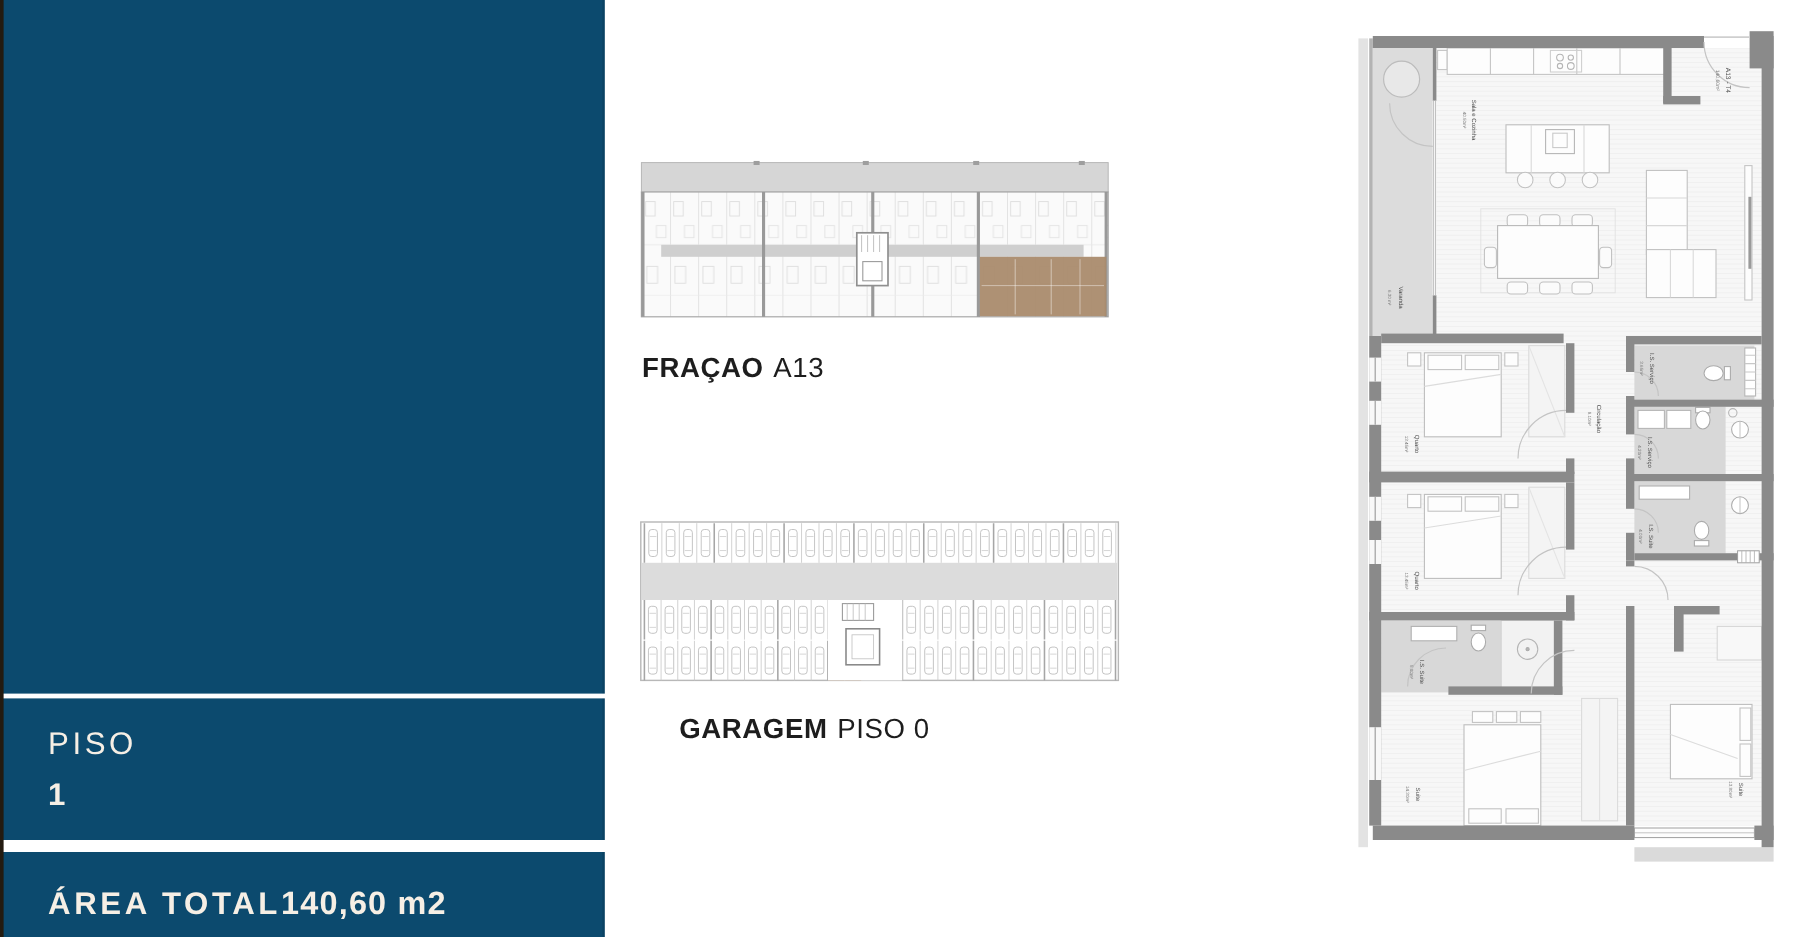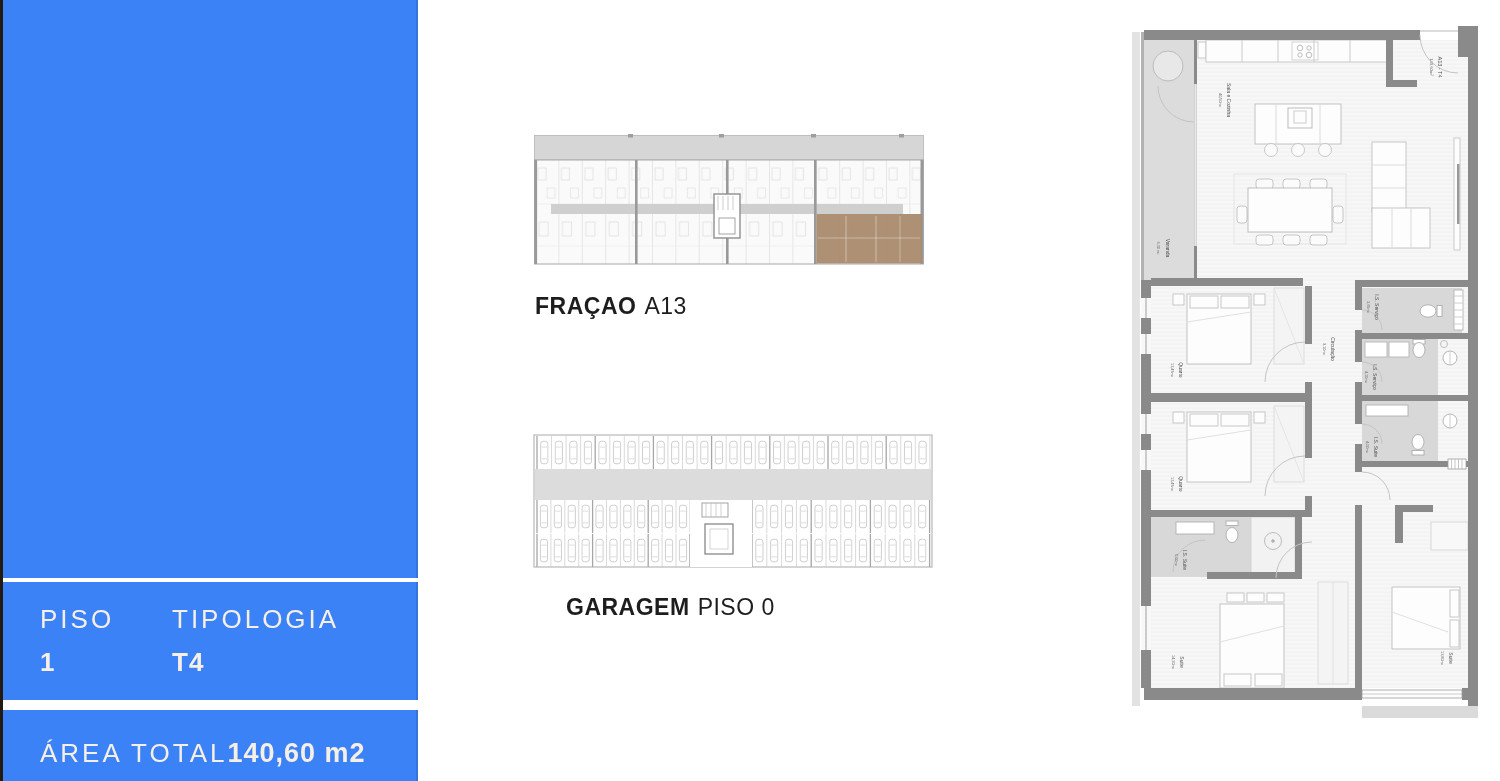--- a/index.html
+++ b/index.html
@@ -1,31 +1,31 @@
 <!DOCTYPE html>
 <html><head>
 <meta charset="utf-8">
 <style>
   html,body{margin:0;padding:0}
   body{width:1500px;height:781px;position:relative;background:#fff;
        font-family:"Liberation Sans",sans-serif;overflow:hidden}
   
-  .panel{position:absolute;left:0;width:418px;background:#3b82f6;
+  .panel{position:absolute;left:0;width:504px;background:#0c4a6e;
          border-right:2px solid rgba(0,0,0,.10);box-sizing:border-box}
   #panel-top{top:0;height:578px}
   #panel-info{top:582px;height:118px}
   #panel-area{top:710px;height:71px}
   .edge{position:absolute;left:0;top:0;width:3px;height:781px;background:#241b10;z-index:9}
   .info-col{position:absolute;top:22px;color:#f6efe5}
   .info-col .lbl{font-size:26px;font-weight:300;letter-spacing:3px}
   .info-col .val{font-size:26px;font-weight:700;letter-spacing:1px;margin-top:12px}
   #col-floor{left:40px}
   #col-typ{left:172px}
   .area-row{position:absolute;left:40px;top:28px;color:#f6efe5;white-space:nowrap}
-  .area-row .lbl{font-size:26px;font-weight:400;letter-spacing:3px}
+  .area-row .lbl{font-size:26px;font-weight:700;letter-spacing:3px}
   .area-row .val{font-size:27px;font-weight:700;letter-spacing:1px;}
   
   .plan-title{position:absolute;font-size:23px;color:#1d1d1d;letter-spacing:.5px;white-space:nowrap}
   .plan-title .pfx{font-weight:700}
   .plan-title .hl{font-weight:400;margin-left:8px}
   #title-fraction{left:535px;top:293px}
   #title-garage{left:566px;top:594px}
   .plansvg{position:absolute}
   #fraction-svg{left:533px;top:134px}
   #garage-svg{left:533px;top:434px}
@@ -36,24 +36,20 @@
 <body>
 
 <div class="edge"></div>
 
 <div id="panel-top" class="panel"></div>
 
 <div id="panel-info" class="panel">
   <div id="col-floor" class="info-col">
     <div class="lbl">PISO</div>
     <div class="val">1</div>
-  </div>
-  <div id="col-typ" class="info-col">
-    <div class="lbl">TIPOLOGIA</div>
-    <div class="val">T4</div>
   </div>
 </div>
 
 <div id="panel-area" class="panel">
   <div class="area-row">
     <span class="lbl">ÁREA TOTAL</span><span class="val">140,60 m2</span>
   </div>
 </div>
 
 <div id="title-fraction" class="plan-title">

